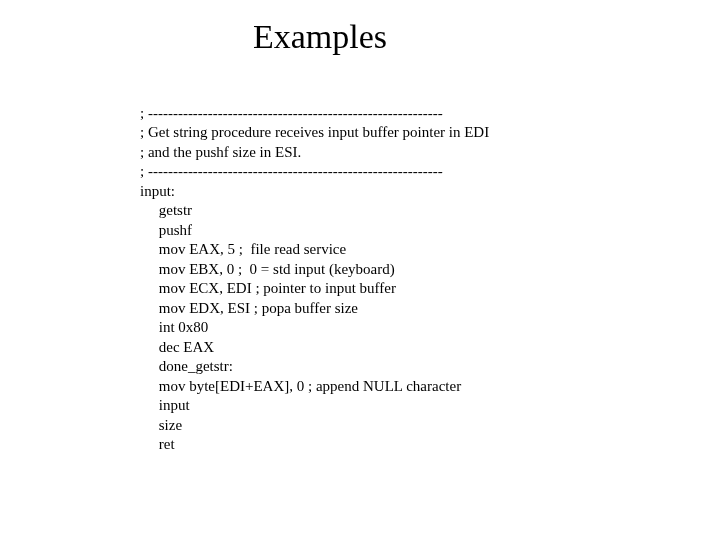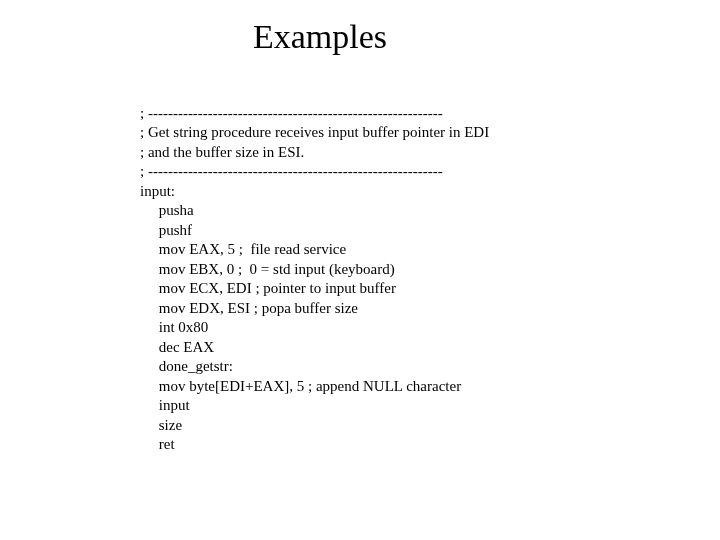--- a/index.html
+++ b/index.html
@@ -31,30 +31,30 @@
   }
 </style>
 </head>
 <body>
 
 <div class="slide">
   <h1 class="title">Examples</h1>
   <div class="code">
 <span>; -----------------------------------------------------------</span>
 <span>; Get string procedure receives input buffer pointer in EDI</span>
-<span>; and the buffer size in ESI.</span>
+<span>; and the pushf size in ESI.</span>
 <span>; -----------------------------------------------------------</span>
 <span>input:</span>
-<span>     pusha</span>
+<span>     getstr</span>
 <span>     pushf</span>
 <span>     mov EAX, 5 ;  file read service</span>
 <span>     mov EBX, 0 ;  0 = std input (keyboard)</span>
 <span>     mov ECX, EDI ; pointer to input buffer</span>
 <span>     mov EDX, ESI ; popa buffer size</span>
 <span>     int 0x80</span>
 <span>     dec EAX</span>
 <span>     done_getstr:</span>
-<span>     mov byte[EDI+EAX], 5 ; append NULL character</span>
+<span>     mov byte[EDI+EAX], 0 ; append NULL character</span>
 <span>     input</span>
 <span>     size</span>
 <span>     ret</span>
   </div>
 </div>
 
 </body></html>

